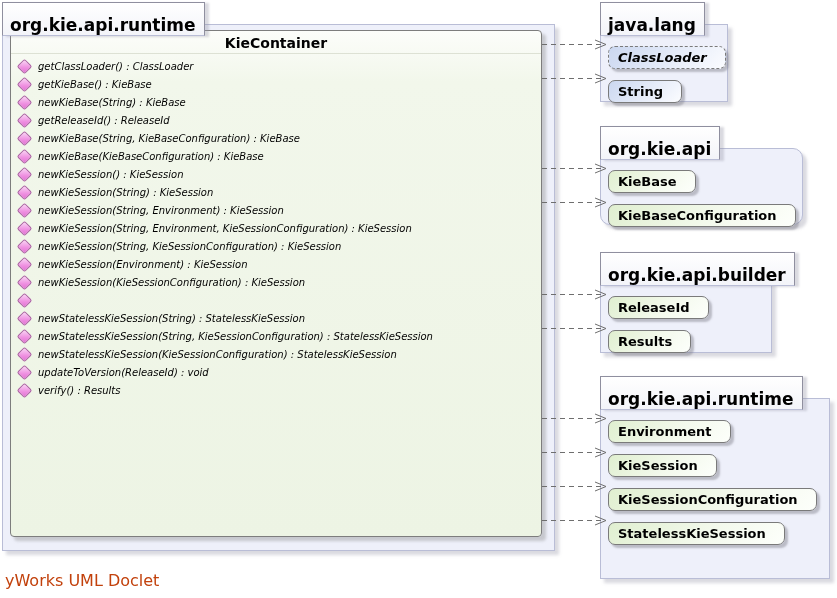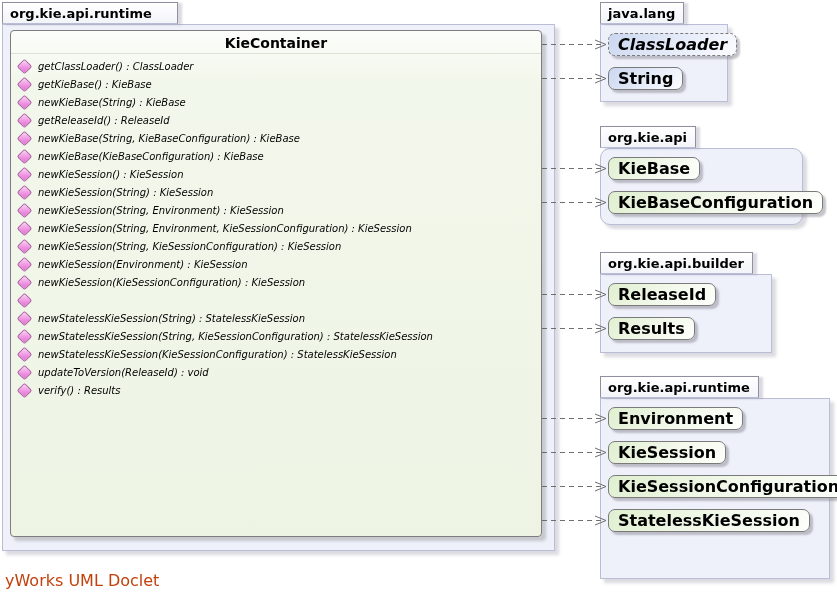--- a/index.html
+++ b/index.html
@@ -5,22 +5,22 @@
   html,body { margin:0; padding:0; background:#ffffff; }
   #canvas {
     position:relative; width:837px; height:598px; background:#ffffff;
     font-family:"DejaVu Sans","Liberation Sans",sans-serif; overflow:hidden;
   }
   
   .pkg-tab {
     position:absolute; box-sizing:border-box; z-index:3;
     background:linear-gradient(#ffffff,#f3f4f9);
     border:1px solid #8f8f9f; border-bottom:1px solid #b9bdd6;
-    font-weight:bold; font-size:13px; line-height:17px; color:#000;
-    padding:2px 8px 1px 7px; white-space:nowrap;
+    font-weight:bold; font-size:17px; line-height:17px; color:#000;
+    padding:14px 8px 1px 7px; white-space:nowrap;
     box-shadow:4px 1px 2px rgba(150,150,165,.35);
   }
   .pkg-body {
     position:absolute; box-sizing:border-box; z-index:1;
     background:#eef0fa; border:1px solid #b9bdd6;
     box-shadow:4px 4px 3px rgba(150,150,165,.35);
     padding:8px 0 0 7px;
   }
   
   #class-box {
@@ -42,24 +42,24 @@
   .m-icon {
     width:9px; height:9px; margin:0 8px 0 4px; flex:0 0 auto;
     transform:rotate(45deg); border-radius:2px;
     background:linear-gradient(135deg,#fbd5f6 0%,#ee8fe0 60%,#e272d4 100%);
     border:1px solid #a85aa0;
   }
   
   .chip-row { height:34px; }
   .chip {
     display:inline-block; box-sizing:border-box;
-    font-weight:bold; font-size:16px; line-height:17px; color:#000;
-    padding:2px 9px 2px 9px; border:1px solid #7a7a7a; border-radius:7px;
+    font-weight:bold; font-size:13px; line-height:17px; color:#000;
+    padding:2px 18px 2px 9px; border:1px solid #7a7a7a; border-radius:7px;
     background:linear-gradient(135deg,#e0efd0 0%,#f3f9ec 55%,#fdfffb 100%);
-    box-shadow:3px 3px 2px rgba(125,125,135,.45); white-space:nowrap;
+    box-shadow:3px 3px 2px rgba(125,125,135,.45); white-space:nowrap;margin-top:13px;
   }
   .chip.blue  { background:linear-gradient(135deg,#cbd7f0 0%,#e6ecf9 55%,#fbfcff 100%); }
   .chip.abstract { font-style:italic; border-style:dashed; }
   
   #arrows { position:absolute; left:0; top:0; z-index:5; pointer-events:none; }
   
   #footer {
     position:absolute; left:5px; top:571px;
     font-size:16px; color:#c2410c;
   }

